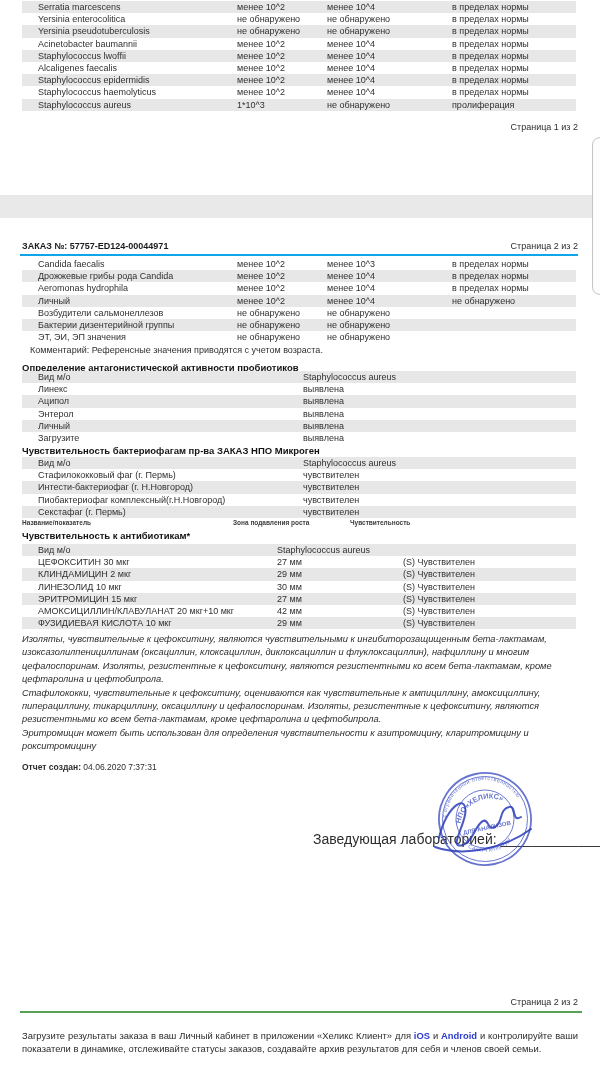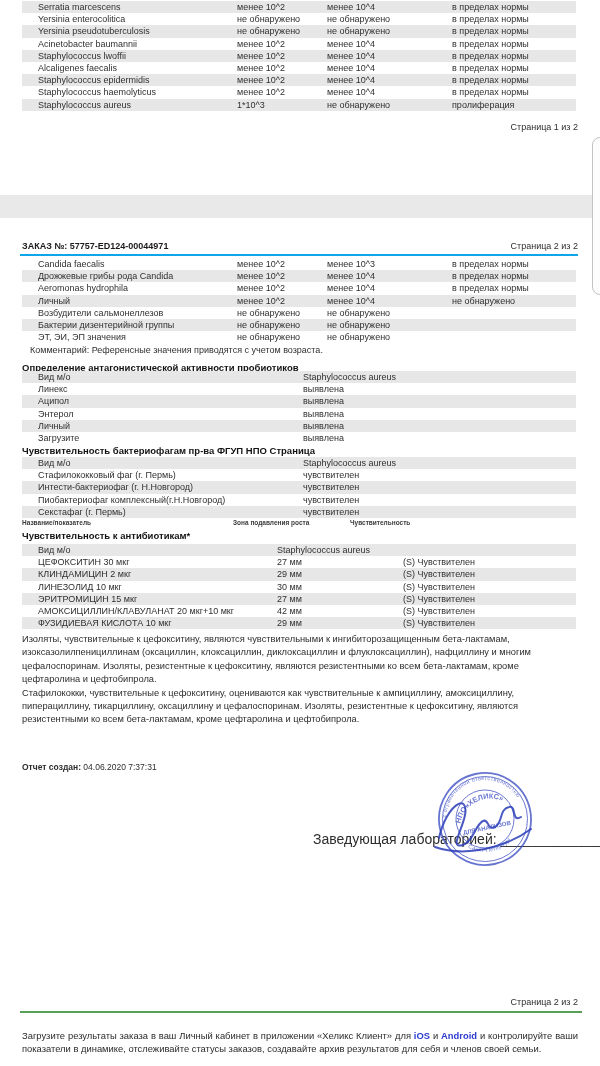--- a/index.html
+++ b/index.html
@@ -18,21 +18,21 @@
   .sep{position:absolute;left:0;width:600px;height:23px;background:#e9e9e9;}
   .orderbar{position:absolute;left:20px;width:558px;height:13px;border-bottom:2px solid #0ea5e9;}
   .orderbar .num{position:absolute;left:2px;top:0;font-size:9px;font-weight:bold;color:#1a1a1a;white-space:nowrap;}
   .orderbar .pg{position:absolute;right:0;top:0;font-size:9px;color:#2e2e2e;white-space:nowrap;}
   .heading{position:absolute;left:22px;font-size:9.5px;font-weight:bold;color:#141414;white-space:nowrap;}
   .comment{position:absolute;left:22px;font-size:9px;color:#303030;white-space:nowrap;padding-left:8px;}
   .colhead{position:absolute;left:22px;width:556px;height:10px;}
   .colhead span{position:absolute;top:0;font-size:6.5px;font-weight:bold;color:#3c3c3c;white-space:nowrap;}
   .colhead .h1{left:0}.colhead .h2{left:211px}.colhead .h3{left:328px}
   .notes{position:absolute;left:22px;width:557px;font-size:9.3px;line-height:13.4px;color:#2d2d2d;text-align:left;}
-  .notes p{margin:0;}
+  .notes p{margin:0;font-style:italic;}
   .created{position:absolute;left:22px;font-size:8.5px;color:#2d2d2d;white-space:nowrap;}
   .created b{font-weight:bold;}
   .sigline{position:absolute;left:313px;top:831px;font-size:14px;color:#2d2d2d;white-space:nowrap;}
   .stamp{position:absolute;left:429px;top:763px;width:112px;height:112px;}
   .greenline{position:absolute;left:20px;top:1011px;width:562px;height:2px;background:#58a058;}
   .appfooter{position:absolute;left:22px;top:1020px;width:556px;font-size:9.4px;line-height:13px;
              color:#2b2b2b;text-align:justify;}
   .appfooter a{color:#2d3bd0;font-weight:bold;text-decoration:none;}
   .scrollthumb{position:absolute;left:592px;top:137px;width:16px;height:158px;background:#fdfdfd;
                border:1px solid #c4c4c4;border-radius:8px;box-sizing:border-box;}
@@ -192,21 +192,21 @@
     <span class="c1">Личный</span>
     <span class="c2">выявлена</span>
   </div>
 
   <div class="row">
     <span class="c1">Загрузите</span>
     <span class="c2">выявлена</span>
   </div>
 </div>
 
-<div class="heading" style="top:445px">Чувствительность бактериофагам пр-ва ФГУП НПО Страница</div>
+<div class="heading" style="top:445px">Чувствительность бактериофагам пр-ва ЗАКАЗ НПО Микроген</div>
 <div class="tbl t2 zebra-odd" style="top:457px">
   <div class="row">
     <span class="c1">Вид м/о</span>
     <span class="c2">Staphylococcus aureus</span>
   </div>
 
   <div class="row">
     <span class="c1">Стафилококковый фаг (г. Пермь)</span>
     <span class="c2">чувствителен</span>
   </div>
@@ -276,20 +276,21 @@
     <span class="c2">29 мм</span>
     <span class="c3">(S) Чувствителен</span>
   </div>
 </div>
 
 <div class="notes" style="top:633px">
   <p>Изоляты,  чувствительные к цефокситину, являются чувствительными к ингибиторозащищенным бета-лактамам, изоксазолилпенициллинам (оксациллин, клоксациллин, диклоксациллин и флуклоксациллин), нафциллину и многим цефалоспоринам. Изоляты, резистентные к цефокситину, являются резистентными ко всем бета-лактамам, кроме цефтаролина и цефтобипрола.</p>
 
   <p>Стафилококки, чувствительные к цефокситину, оцениваются как чувствительные к  ампициллину, амоксициллину, пиперациллину,  тикарциллину, оксациллину и цефалоспоринам. Изоляты, резистентные к цефокситину, являются резистентными ко всем бета-лактамам, кроме цефтаролина и цефтобипрола.</p>
 
+  <p>Эритромицин может быть использован для определения чувствительности к азитромицину, кларитромицину и рокситромицину</p>
 </div>
 
 <div class="created" style="top:762px">
   <b>Отчет создан:</b>
   <span>04.06.2020  7:37:31</span>
 </div>
 
 <div class="sigline">
   <span>Заведующая лабораторией:</span>
   <span>________________</span>

